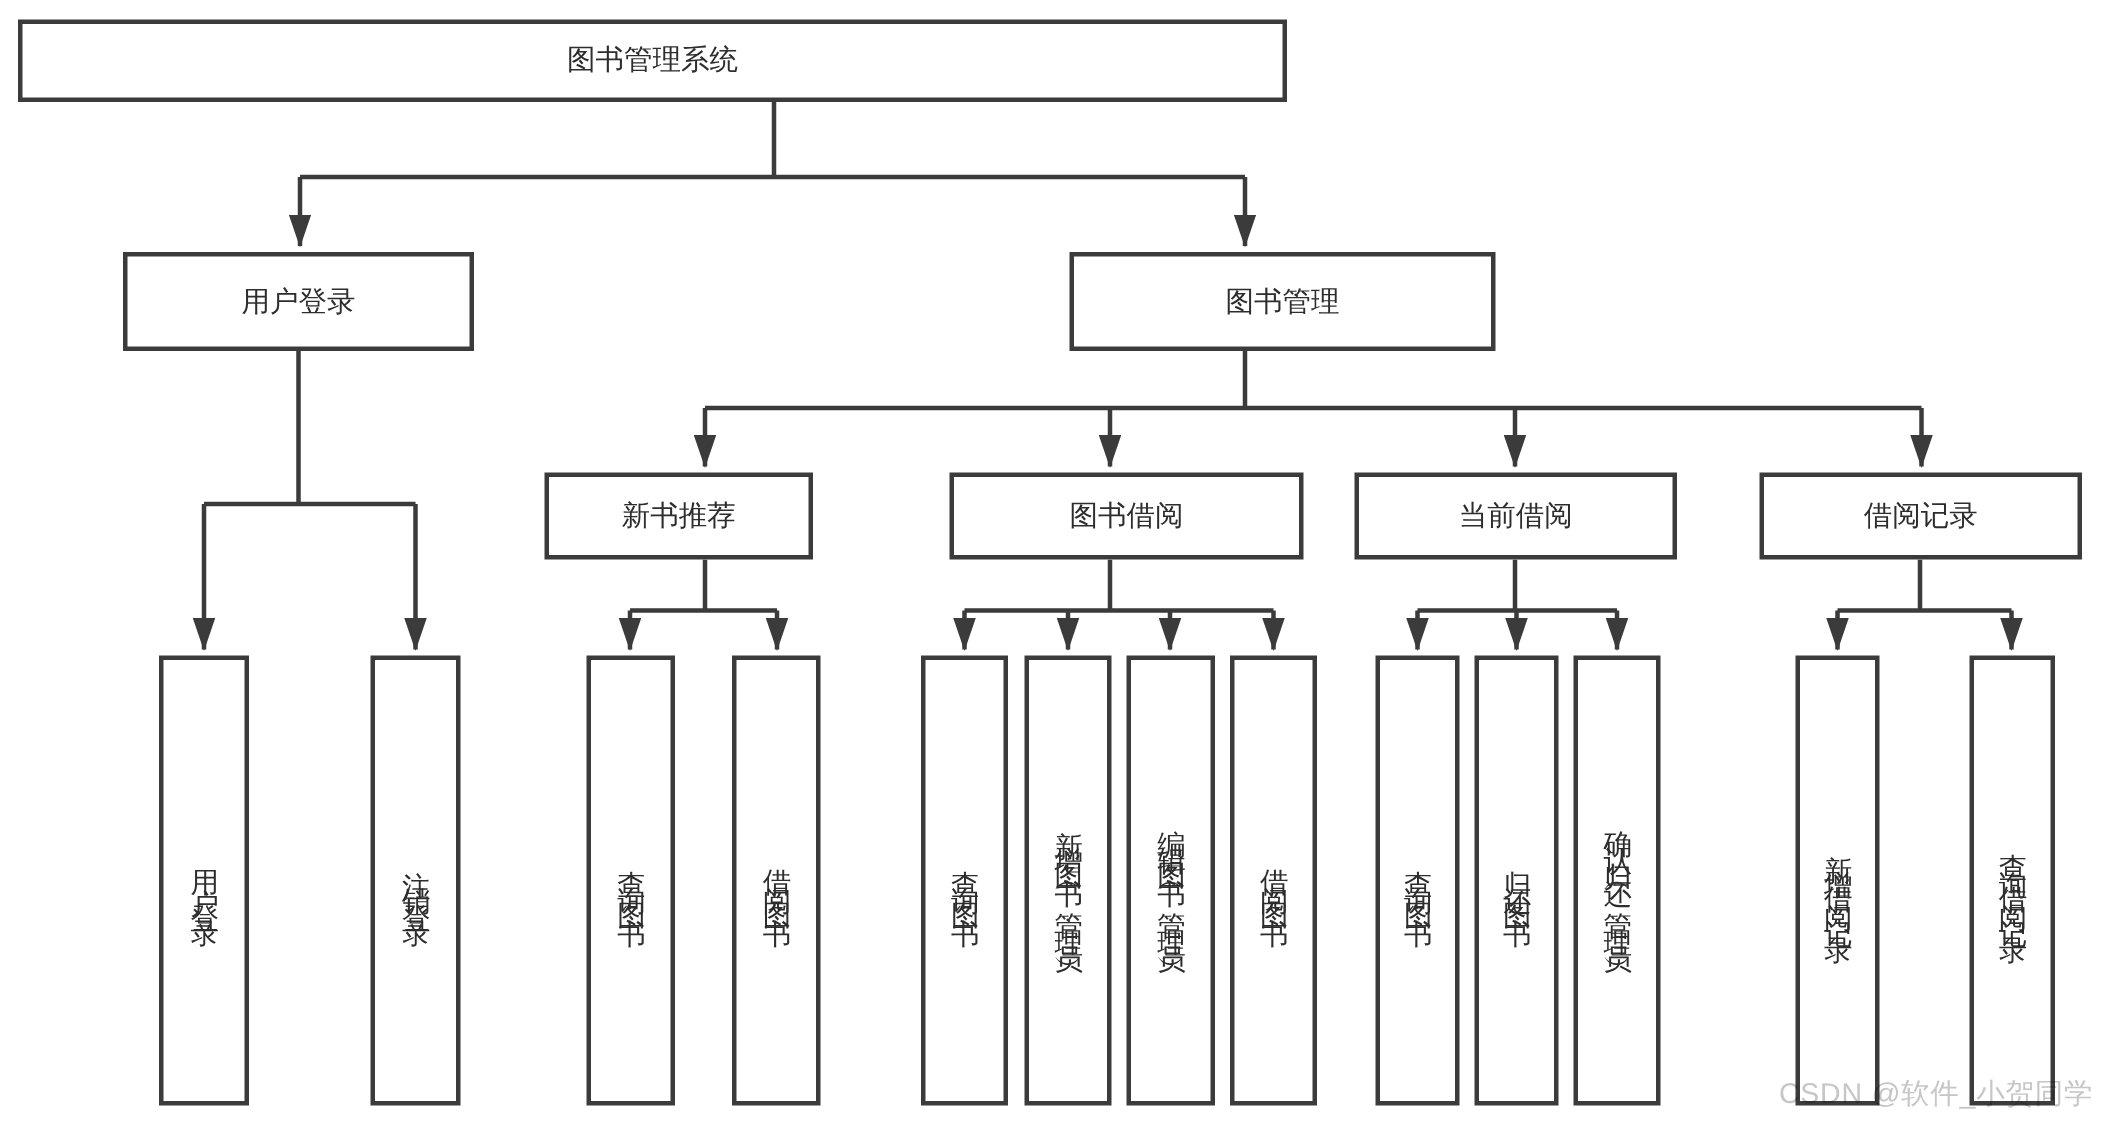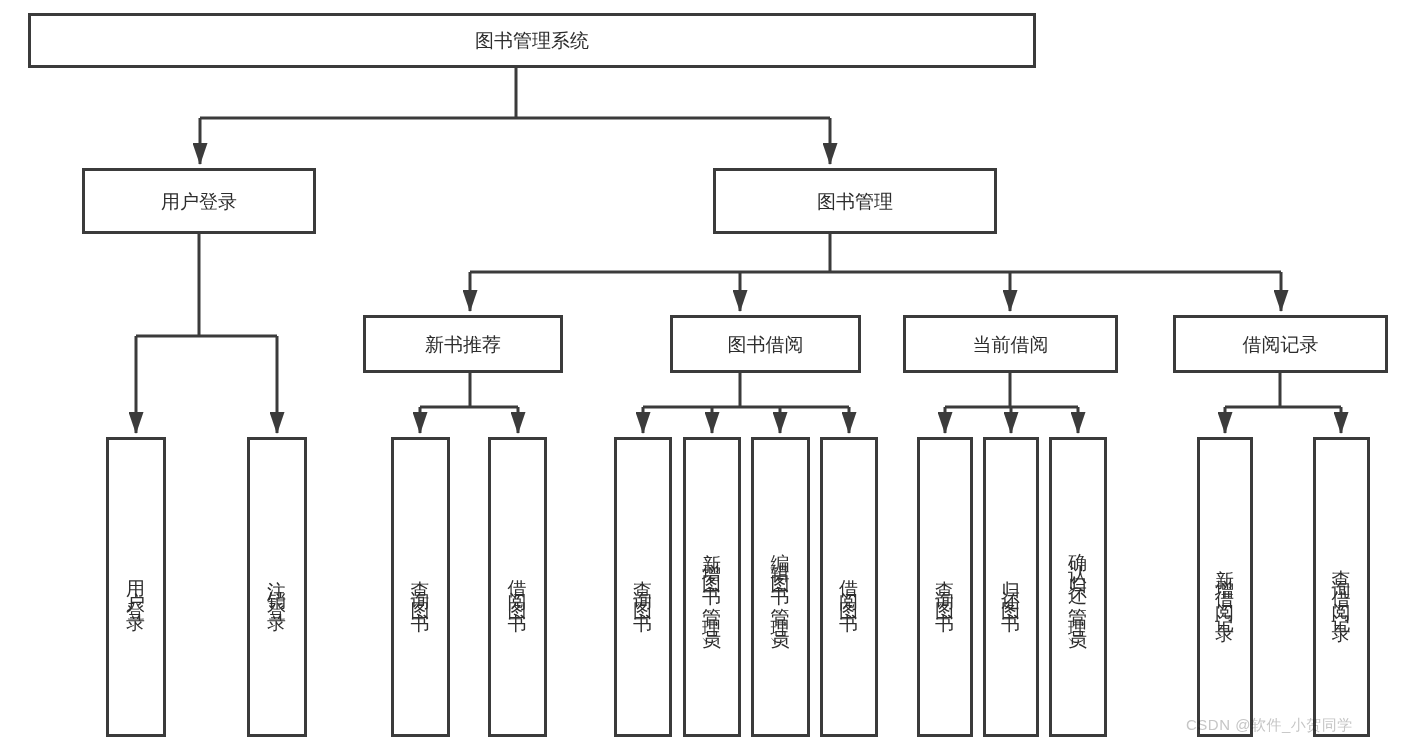--- a/index.html
+++ b/index.html
@@ -35,21 +35,21 @@
     white-space:nowrap;
   }
   .node.v .lbl{
     writing-mode:vertical-rl;
     text-orientation:mixed;
     letter-spacing:11px;
   }
   .watermark{
     position:absolute;
     z-index:5;
-    font-size:15px;
+    font-size:19px;
     color:var(--watermark);
     mix-blend-mode:multiply;
     white-space:nowrap;
     letter-spacing:0.5px;
   }
 </style>
 </head>
 <body>
 
 <div id="stage">
@@ -88,35 +88,35 @@
     <path class="edge" d="M1010,373 V407 M945,407 H1078"></path>
     <path class="edge" d="M945,407 V433" marker-end="url(#arw)"></path>
     <path class="edge" d="M1011,407 V433" marker-end="url(#arw)"></path>
     <path class="edge" d="M1078,407 V433" marker-end="url(#arw)"></path>
 
     <path class="edge" d="M1280,373 V407 M1225,407 H1341"></path>
     <path class="edge" d="M1225,407 V433" marker-end="url(#arw)"></path>
     <path class="edge" d="M1341,407 V433" marker-end="url(#arw)"></path>
   </svg>
 
-  <div class="node h" style="left:28px;top:13px;width:1008px;height:55px">
+  <div class="node h" style="left:12px;top:13px;width:846px;height:55px">
     <span class="lbl">图书管理系统</span>
   </div>
 
   <div class="node h" style="left:82px;top:168px;width:234px;height:66px">
     <span class="lbl">用户登录</span>
   </div>
   <div class="node h" style="left:713px;top:168px;width:284px;height:66px">
     <span class="lbl">图书管理</span>
   </div>
 
-  <div class="node h" style="left:363px;top:315px;width:200px;height:58px">
+  <div class="node h" style="left:363px;top:315px;width:179px;height:58px">
     <span class="lbl">新书推荐</span>
   </div>
-  <div class="node h" style="left:670px;top:315px;width:191px;height:58px">
+  <div class="node h" style="left:633px;top:315px;width:236px;height:58px">
     <span class="lbl">图书借阅</span>
   </div>
   <div class="node h" style="left:1173px;top:315px;width:215px;height:58px">
     <span class="lbl">借阅记录</span>
   </div>
   <div class="node h" style="left:903px;top:315px;width:215px;height:58px">
     <span class="lbl">当前借阅</span>
   </div>
 
   <div class="node v" style="left:106px;top:437px;width:60px;height:300px">

